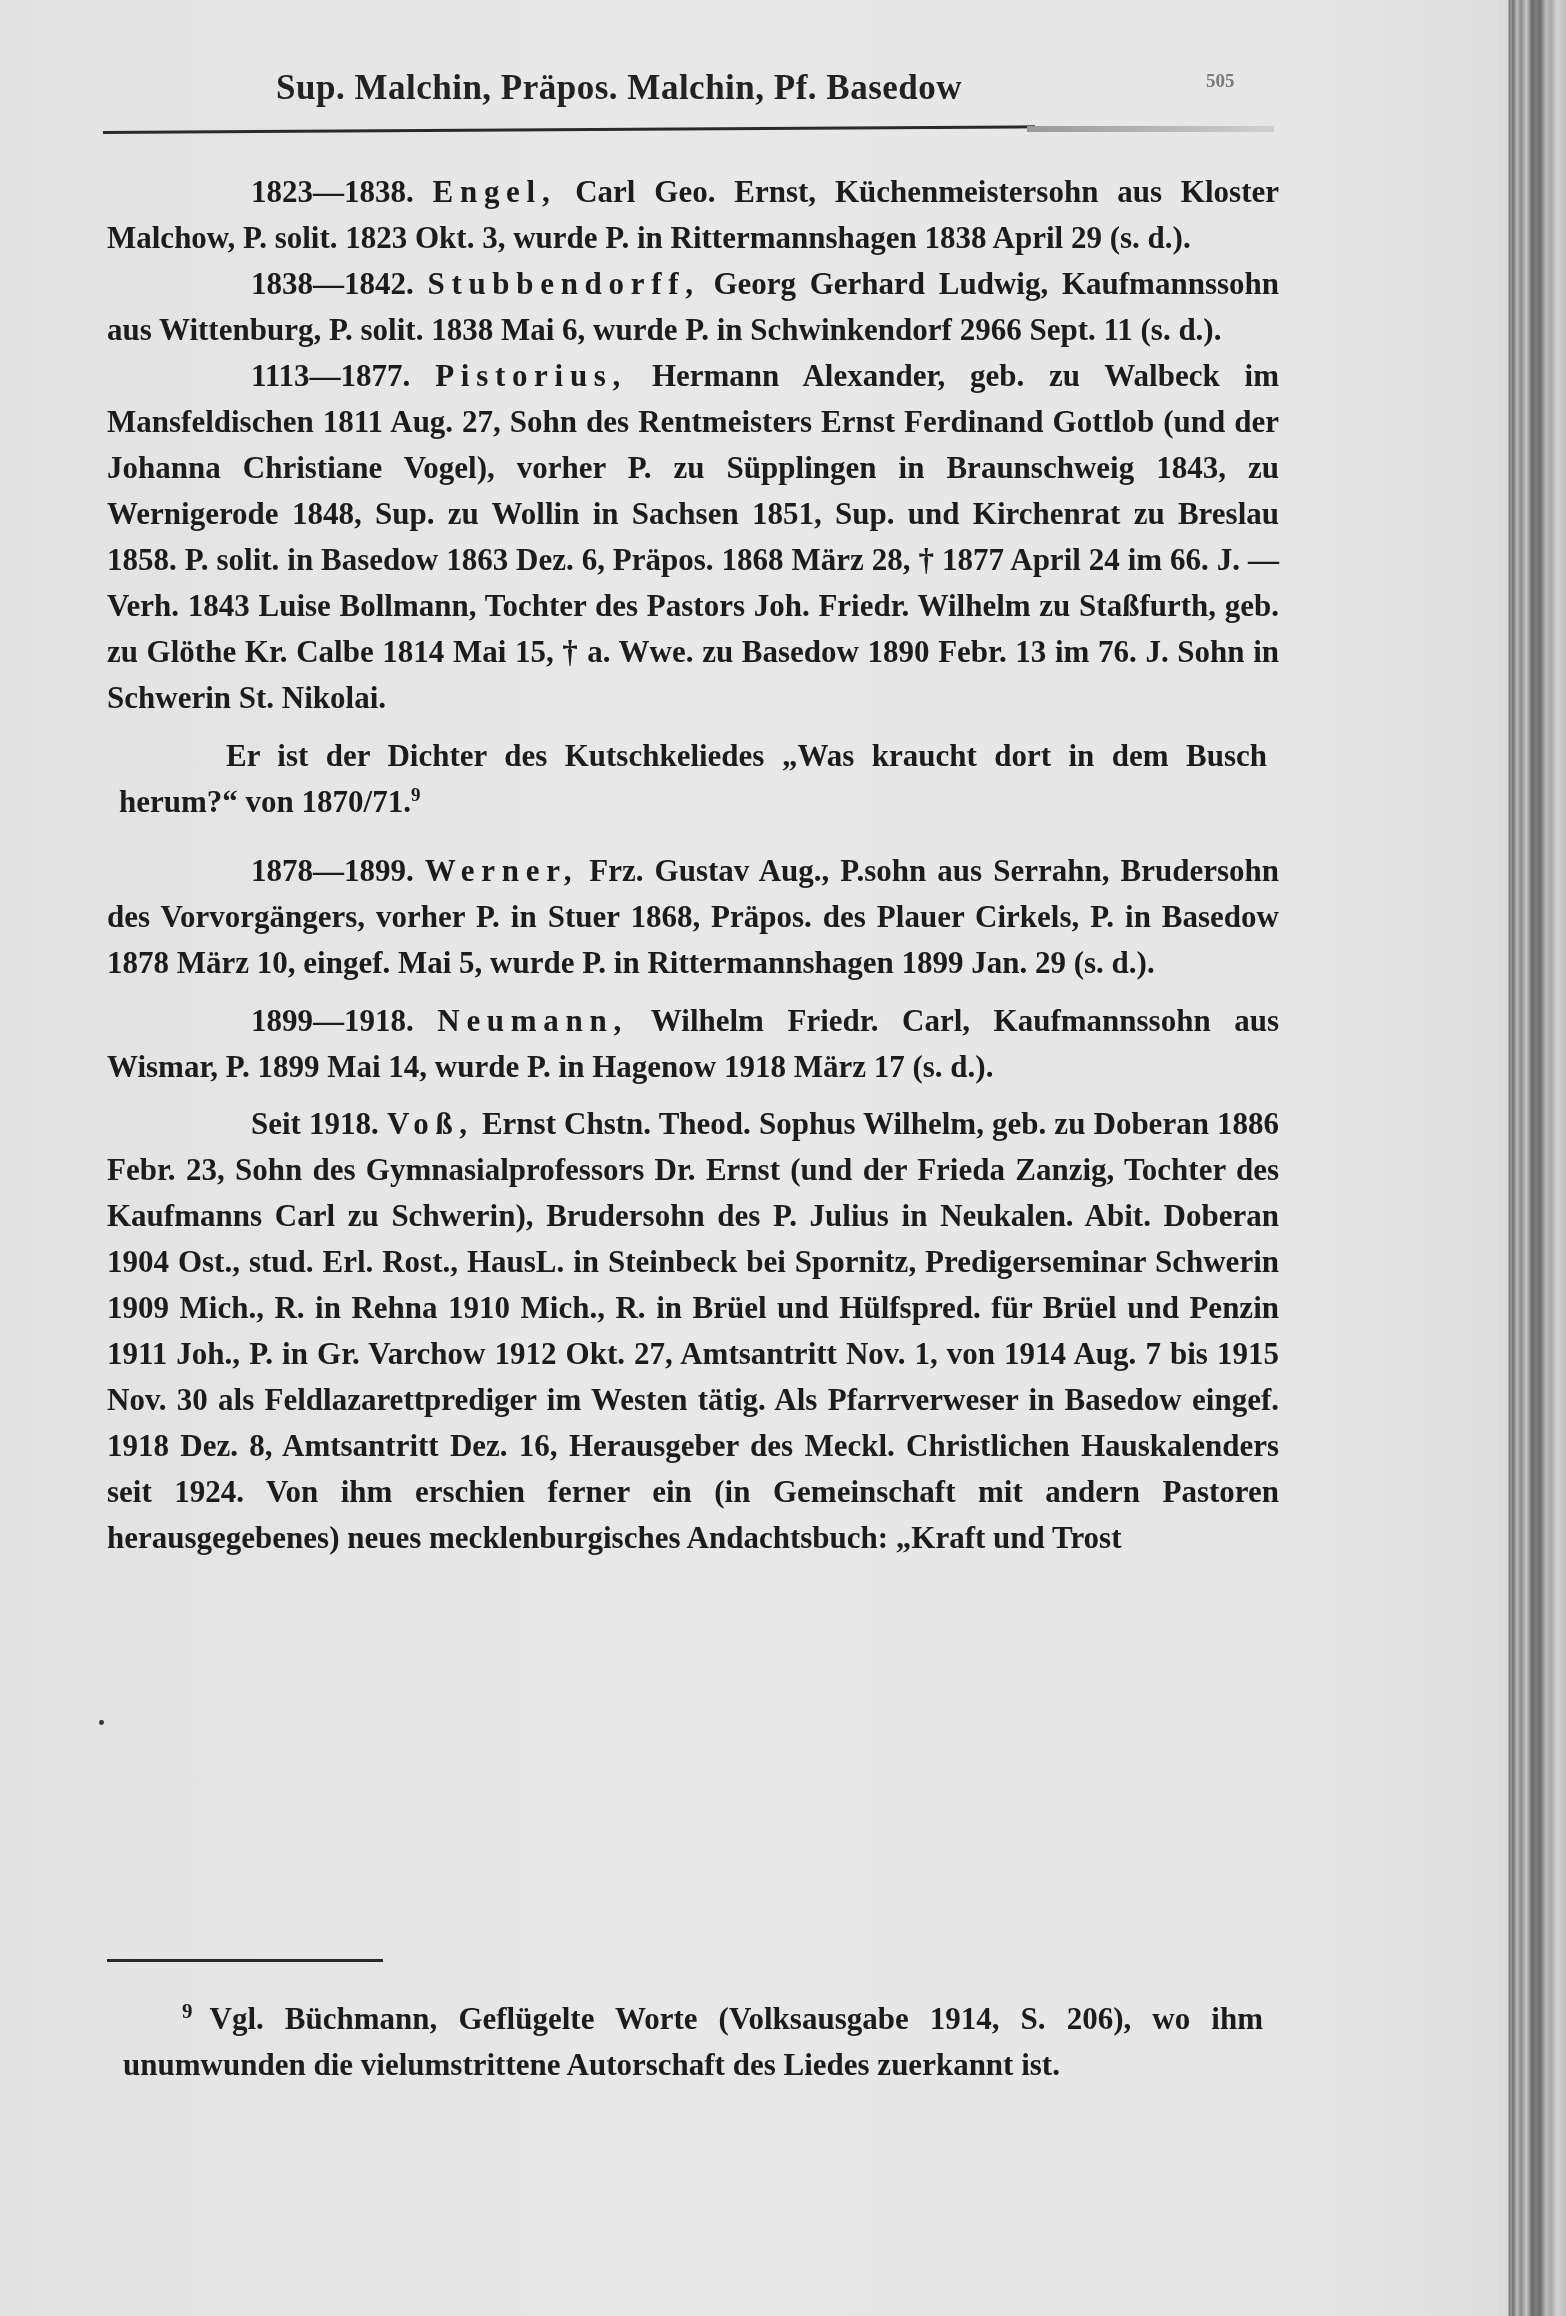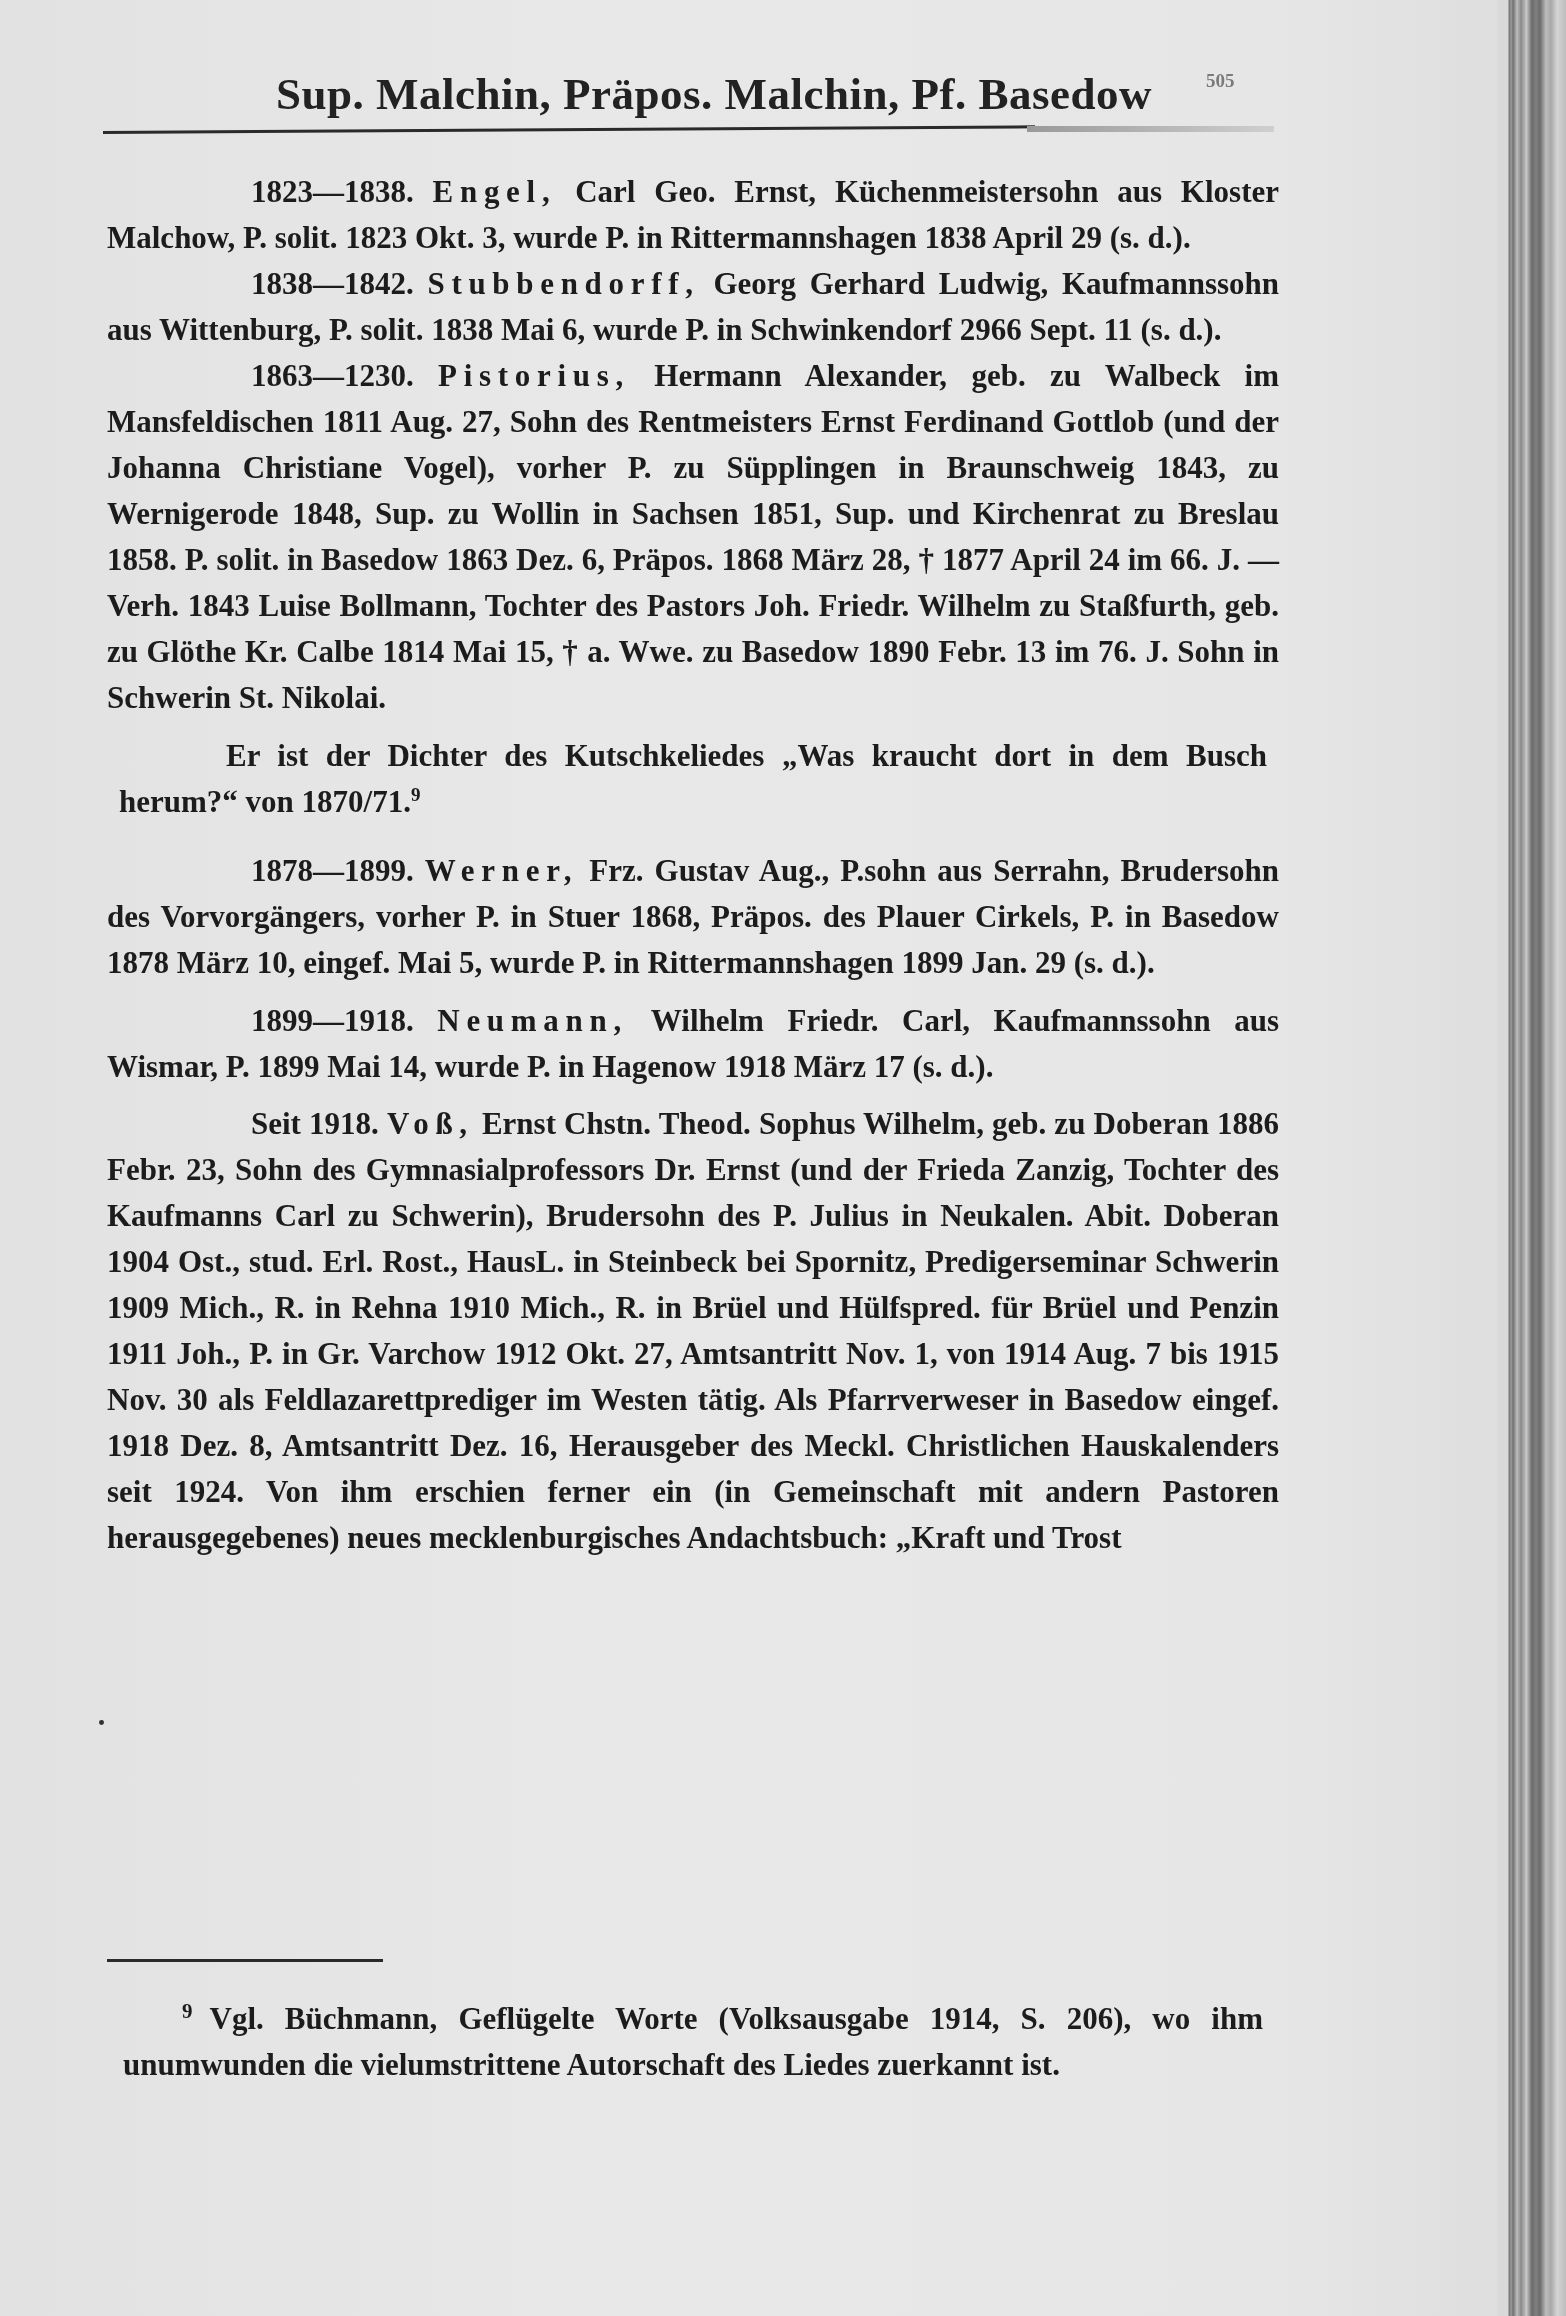--- a/index.html
+++ b/index.html
@@ -18,21 +18,21 @@
     position: absolute; top: 0; height: 2317px; right: 0; width: 68px;
     background: linear-gradient(90deg,
       #d9d9d9 0px, #d9d9d9 9.5px,
       #7a7a7a 11.4px, #9a9a9a 13.3px, #6f6f6f 15px, #bdbdbd 19px,
       #8a8a8a 23px, #c7c7c7 28.5px,
       #6a6a6a 34px, #808080 38px, #6c6c6c 42px,
       #bcbcbc 48px, #a8a8a8 53px, #d4d4d4 59px, #bdbdbd 68px);
   }
   .running-head {
     position: absolute; top: 68px; left: 276px; width: 1008px;
-    font-size: 45px; letter-spacing: 0.5px; color: #222;
+    font-size: 35px; letter-spacing: 0.5px; color: #222;
     font-family: "Liberation Serif", serif; font-weight: bold;
   }
   .page-num {
     position: absolute; top: 70px; left: 1206px;
     font-size: 19px; color: #7a7a7a; font-weight: bold;
     font-family: "Liberation Serif", serif;
   }
   .head-rule {
     position: absolute; top: 131px; left: 103px; width: 932px; height: 2.9px;
     background: #2a2a2a; transform: rotate(-0.35deg); transform-origin: left;
@@ -80,21 +80,21 @@
   <div class="body-text">
     <p class="entry">
       <span class="years">1823—1838.</span>
       <span class="name">Engel,</span><span> Carl Geo. Ernst, Küchenmeistersohn aus Kloster Malchow, P. solit. 1823 Okt. 3, wurde P. in Rittermannshagen 1838 April 29 (s. d.).</span>
     </p>
     <p class="entry">
       <span class="years">1838—1842.</span>
       <span class="name">Stubbendorff,</span><span> Georg Gerhard Ludwig, Kaufmannssohn aus Wittenburg, P. solit. 1838 Mai 6, wurde P. in Schwinkendorf 2966 Sept. 11 (s. d.).</span>
     </p>
     <p class="entry">
-      <span class="years">1863—1230.</span>
+      <span class="years">1113—1877.</span>
       <span class="name">Pistorius,</span><span> Hermann Alexander, geb. zu Walbeck im Mansfeldischen 1811 Aug. 27, Sohn des Rentmeisters Ernst Ferdinand Gottlob (und der Johanna Christiane Vogel), vorher P. zu Süpplingen in Braunschweig 1843, zu Wernigerode 1848, Sup. zu Wollin in Sachsen 1851, Sup. und Kirchenrat zu Breslau 1858. P. solit. in Basedow 1863 Dez. 6, Präpos. 1868 März 28, † 1877 April 24 im 66. J. — Verh. 1843 Luise Bollmann, Tochter des Pastors Joh. Friedr. Wilhelm zu Staßfurth, geb. zu Glöthe Kr. Calbe 1814 Mai 15, † a. Wwe. zu Basedow 1890 Febr. 13 im 76. J. Sohn in Schwerin St. Nikolai.</span>
     </p>
     <p class="note-para">
       <span>Er ist der Dichter des Kutschkeliedes „Was kraucht dort in dem Busch herum?“ von 1870/71.</span><span class="sup">9</span>
     </p>
     <div class="gap"></div>
     <p class="entry">
       <span class="years">1878—1899.</span>
       <span class="name">Werner,</span><span> Frz. Gustav Aug., P.sohn aus Serrahn, Brudersohn des Vorvorgängers, vorher P. in Stuer 1868, Präpos. des Plauer Cirkels, P. in Basedow 1878 März 10, eingef. Mai 5, wurde P. in Rittermannshagen 1899 Jan. 29 (s. d.).</span>
     </p>

